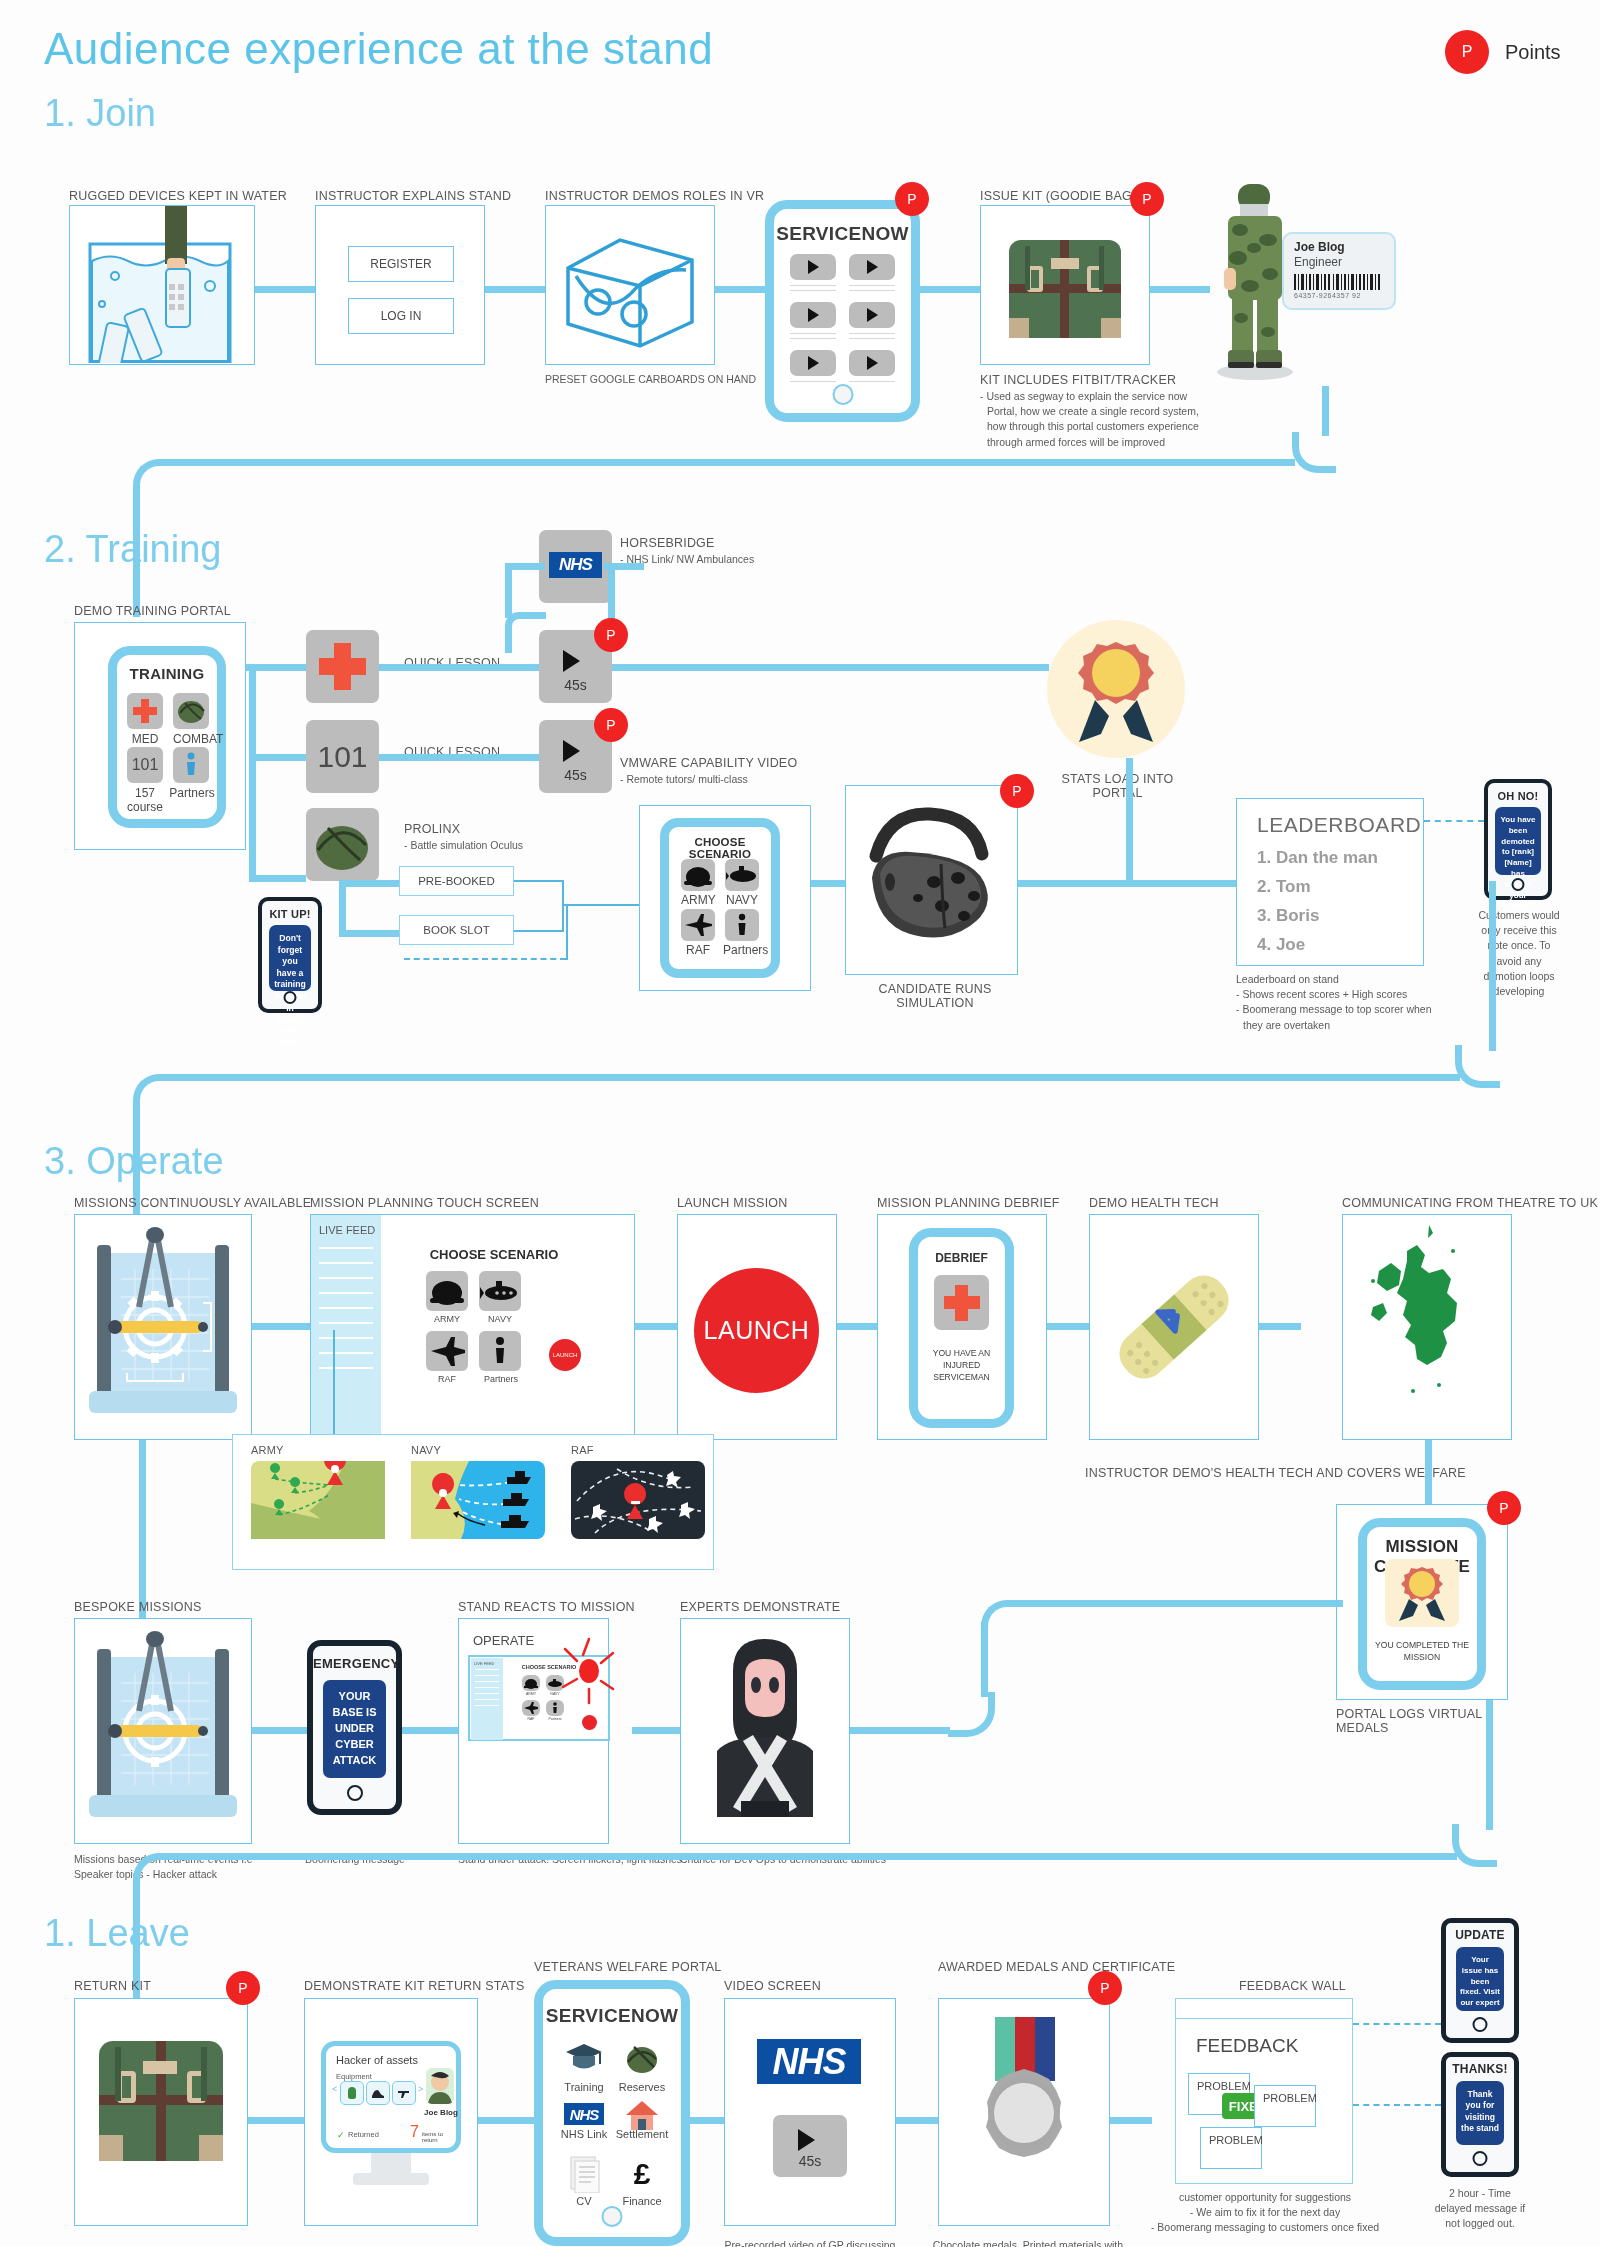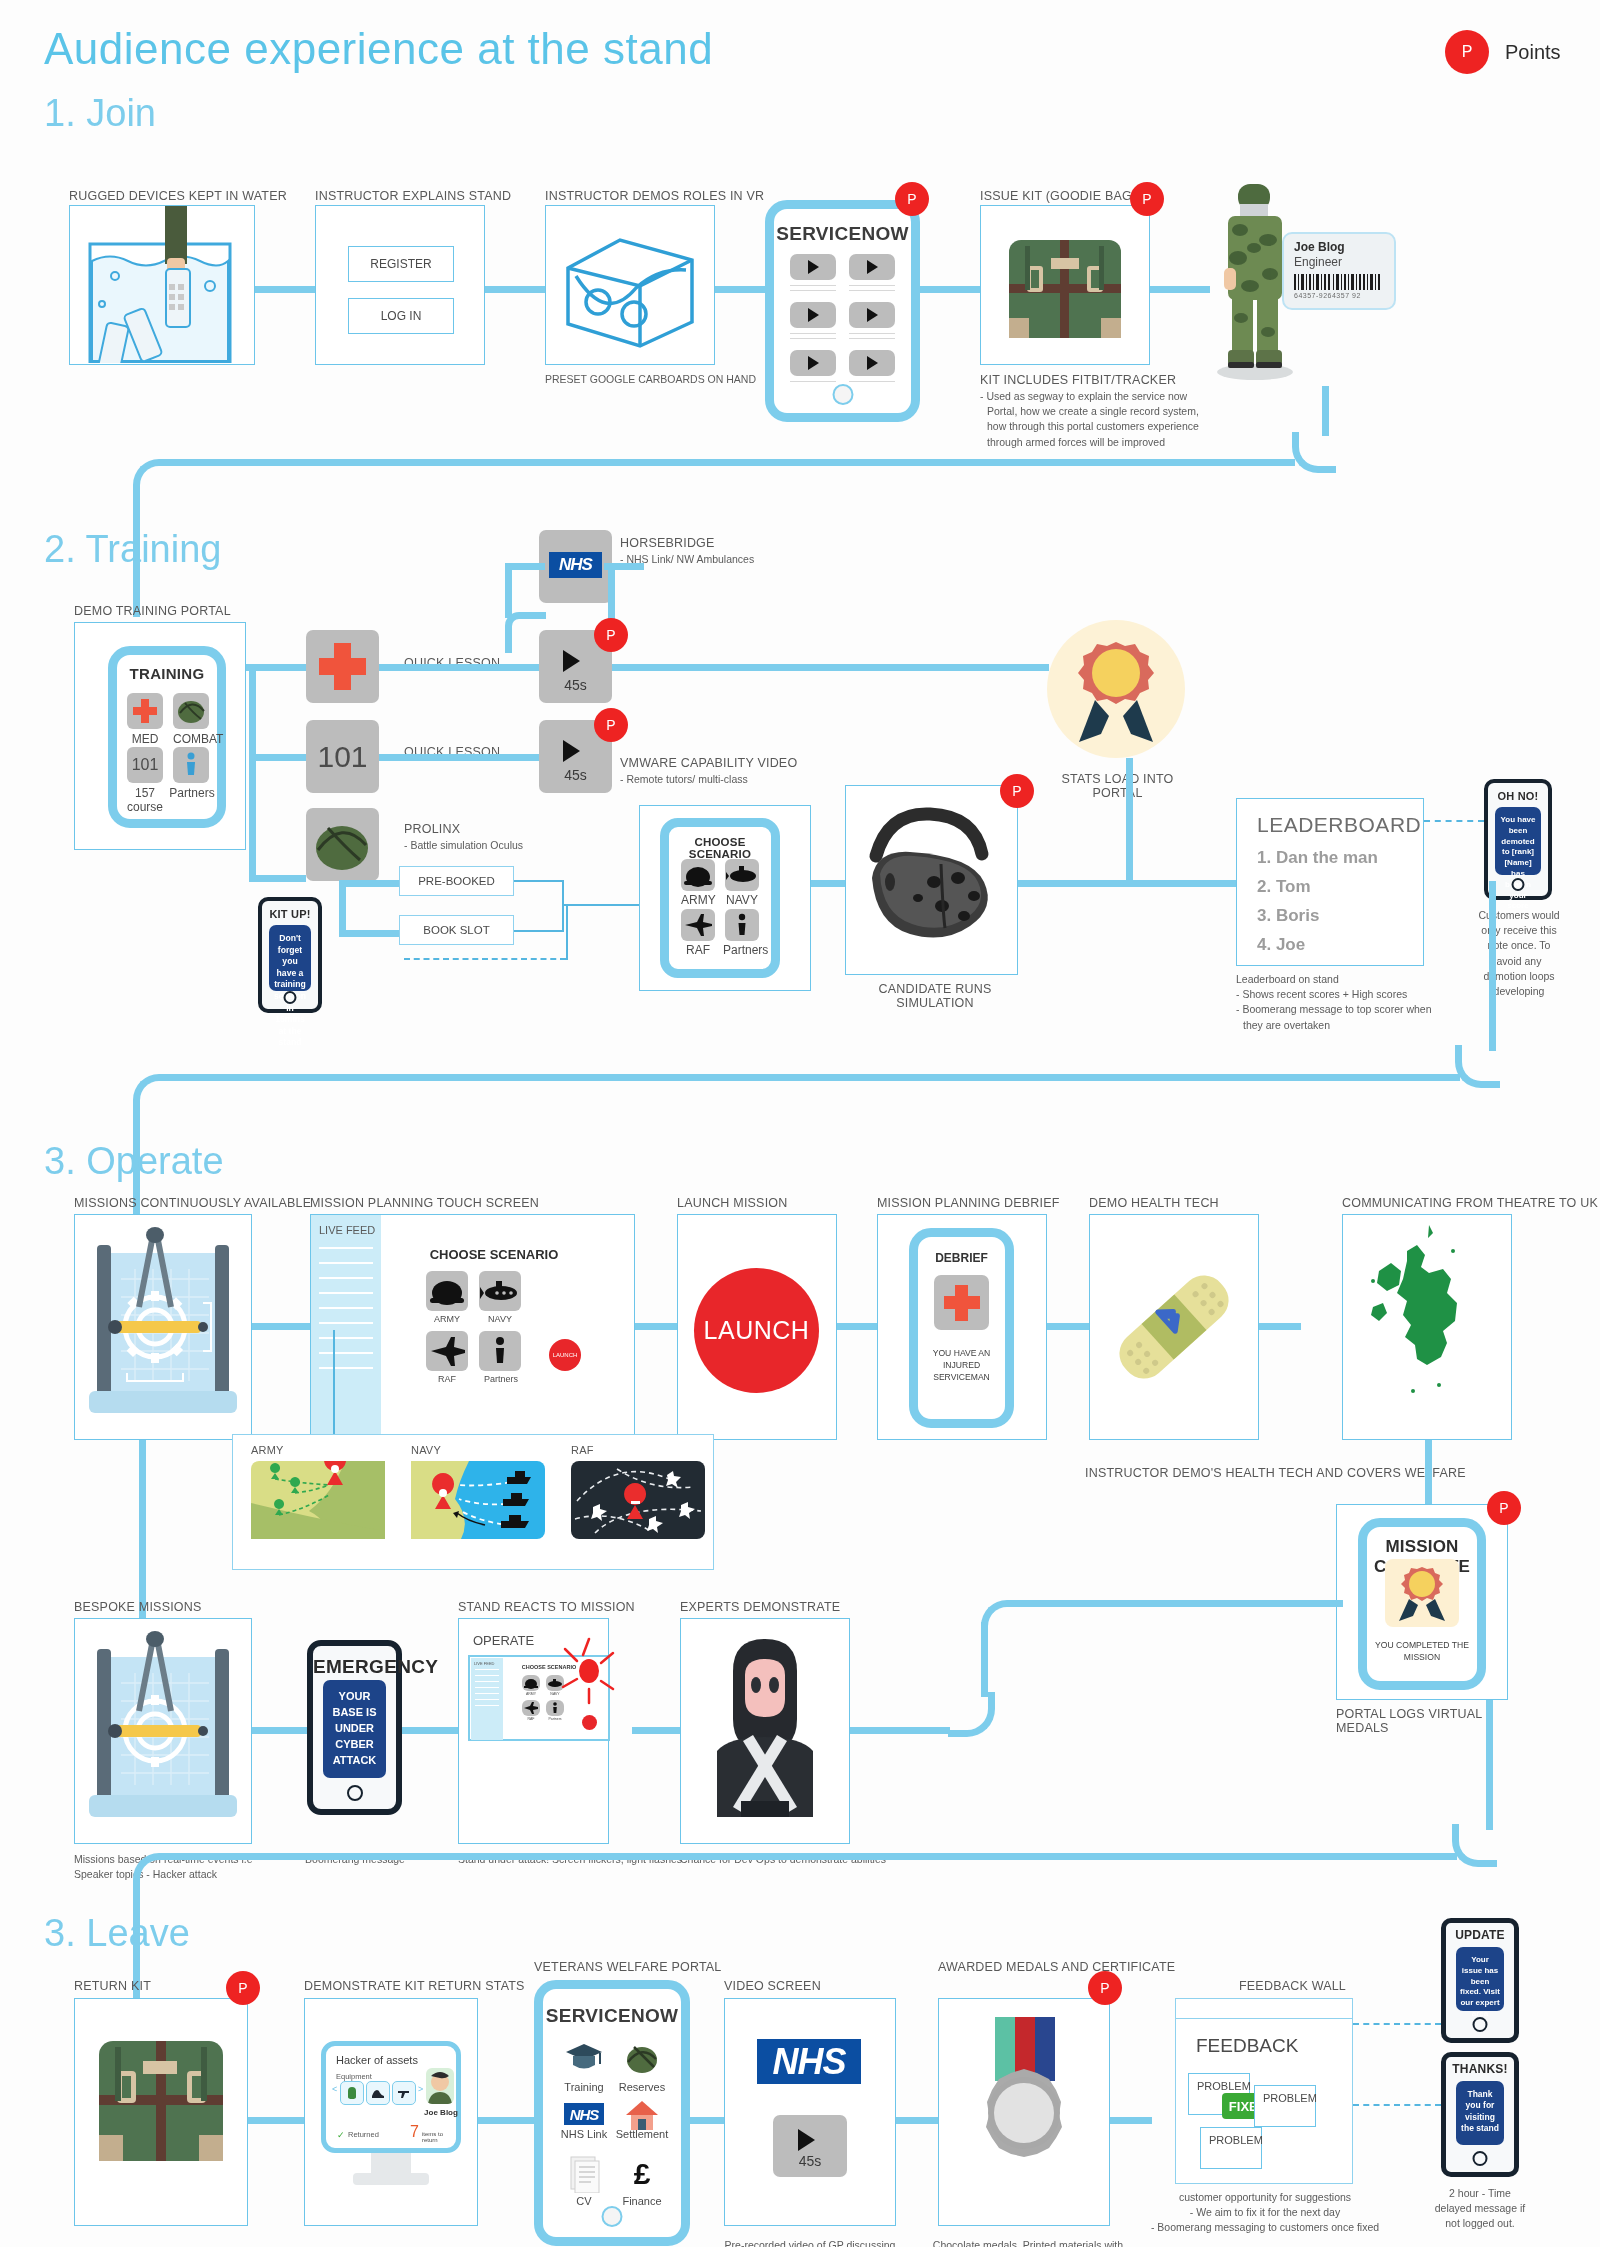--- a/index.html
+++ b/index.html
@@ -730,21 +730,21 @@
       <circle cx="40" cy="112" r="7" fill="#3e4a55"></circle>
       <circle cx="128" cy="112" r="5" fill="#3e4a55"></circle>
       <path d="M78 20 l-14 72 M82 20 l14 72" stroke="#6b7c88" stroke-width="6" fill="none"></path>
       <ellipse cx="80" cy="20" rx="9" ry="8" fill="#4c5d69"></ellipse>
     </svg>
   </div>
   <div class="abs note" style="left:74px;top:1852px;width:190px;">Missions based on real-time events i.e Speaker topics - Hacker attack</div>
   <div class="ln lnh" style="left:252px;top:1727px;width:58px;"></div>
 
   <div class="dphone" style="left:307px;top:1640px;width:95px;height:175px;border-width:6px;border-radius:14px;">
-    <div class="abs" style="left:0;top:10px;width:100%;text-align:center;font-size:19px;font-weight:bold;color:#2b2b2b;letter-spacing:.3px;">EMERGENCY</div>
+    <div class="abs" style="left:0;top:10px;width:100%;text-align:center;font-size:13px;font-weight:bold;color:#2b2b2b;letter-spacing:.3px;">EMERGENCY</div>
     <div class="abs" style="left:10px;top:34px;width:63px;height:98px;background:#1d4489;color:#fff;font-weight:bold;font-size:11px;line-height:1.45;
          display:flex;align-items:center;justify-content:center;text-align:center;border-radius:7px;">YOUR BASE IS UNDER CYBER ATTACK</div>
     <div class="hm" style="bottom:8px;width:12px;height:12px;"></div>
   </div>
   <div class="abs note-c" style="left:300px;top:1852px;width:110px;">Boomerang message</div>
   <div class="ln lnh" style="left:402px;top:1727px;width:56px;"></div>
 
   <div class="abs cap" style="left:458px;top:1600px;">STAND REACTS TO MISSION</div>
   <div class="frame" style="left:458px;top:1618px;width:151px;height:226px;">
     <div class="abs" style="left:14px;top:14px;font-size:13px;color:#4d4d4d;">OPERATE</div>
@@ -845,21 +845,21 @@
   <div class="pbadge" style="left:1487px;top:1491px;">P</div>
   <div class="abs cap" style="left:1336px;top:1707px;width:200px;">PORTAL LOGS VIRTUAL MEDALS</div>
   <div class="ln lnh" style="left:1301px;top:1600px;width:42px;"></div>
 
   <div class="ln lnv" style="left:1486px;top:1700px;height:130px;"></div>
   <div class="abs" style="left:1452px;top:1824px;width:38px;height:36px;border-left:7px solid #7dcdec;border-bottom:7px solid #7dcdec;border-bottom-left-radius:26px;"></div>
   <div class="ln lnh" style="left:160px;top:1853px;width:1297px;"></div>
   <div class="abs" style="left:133px;top:1853px;width:34px;height:34px;border-left:7px solid #7dcdec;border-top:7px solid #7dcdec;border-top-left-radius:26px;"></div>
   <div class="ln lnv" style="left:133px;top:1881px;height:120px;"></div>
 
-  <div class="abs sec-title" style="left:44px;top:1912px;">3. Leave</div>
+  <div class="abs sec-title" style="left:44px;top:1912px;">1. Leave</div>
 
   <div class="abs cap" style="left:74px;top:1979px;">RETURN KIT</div>
   <div class="frame" style="left:74px;top:1998px;width:174px;height:228px;">
     <svg width="171" height="225" viewBox="0 0 171 225">
       <rect x="24" y="42" width="124" height="120" rx="14" fill="#4f7350"></rect>
       <rect x="24" y="96" width="124" height="10" fill="#5f3d32"></rect>
       <rect x="81" y="42" width="10" height="120" fill="#5f3d32"></rect>
       <rect x="68" y="62" width="34" height="13" fill="#d7c4a4"></rect>
       <rect x="42" y="72" width="19" height="32" rx="4" fill="#d7c4a4"></rect>
       <rect x="47" y="77" width="9" height="22" fill="#4f7350"></rect>

